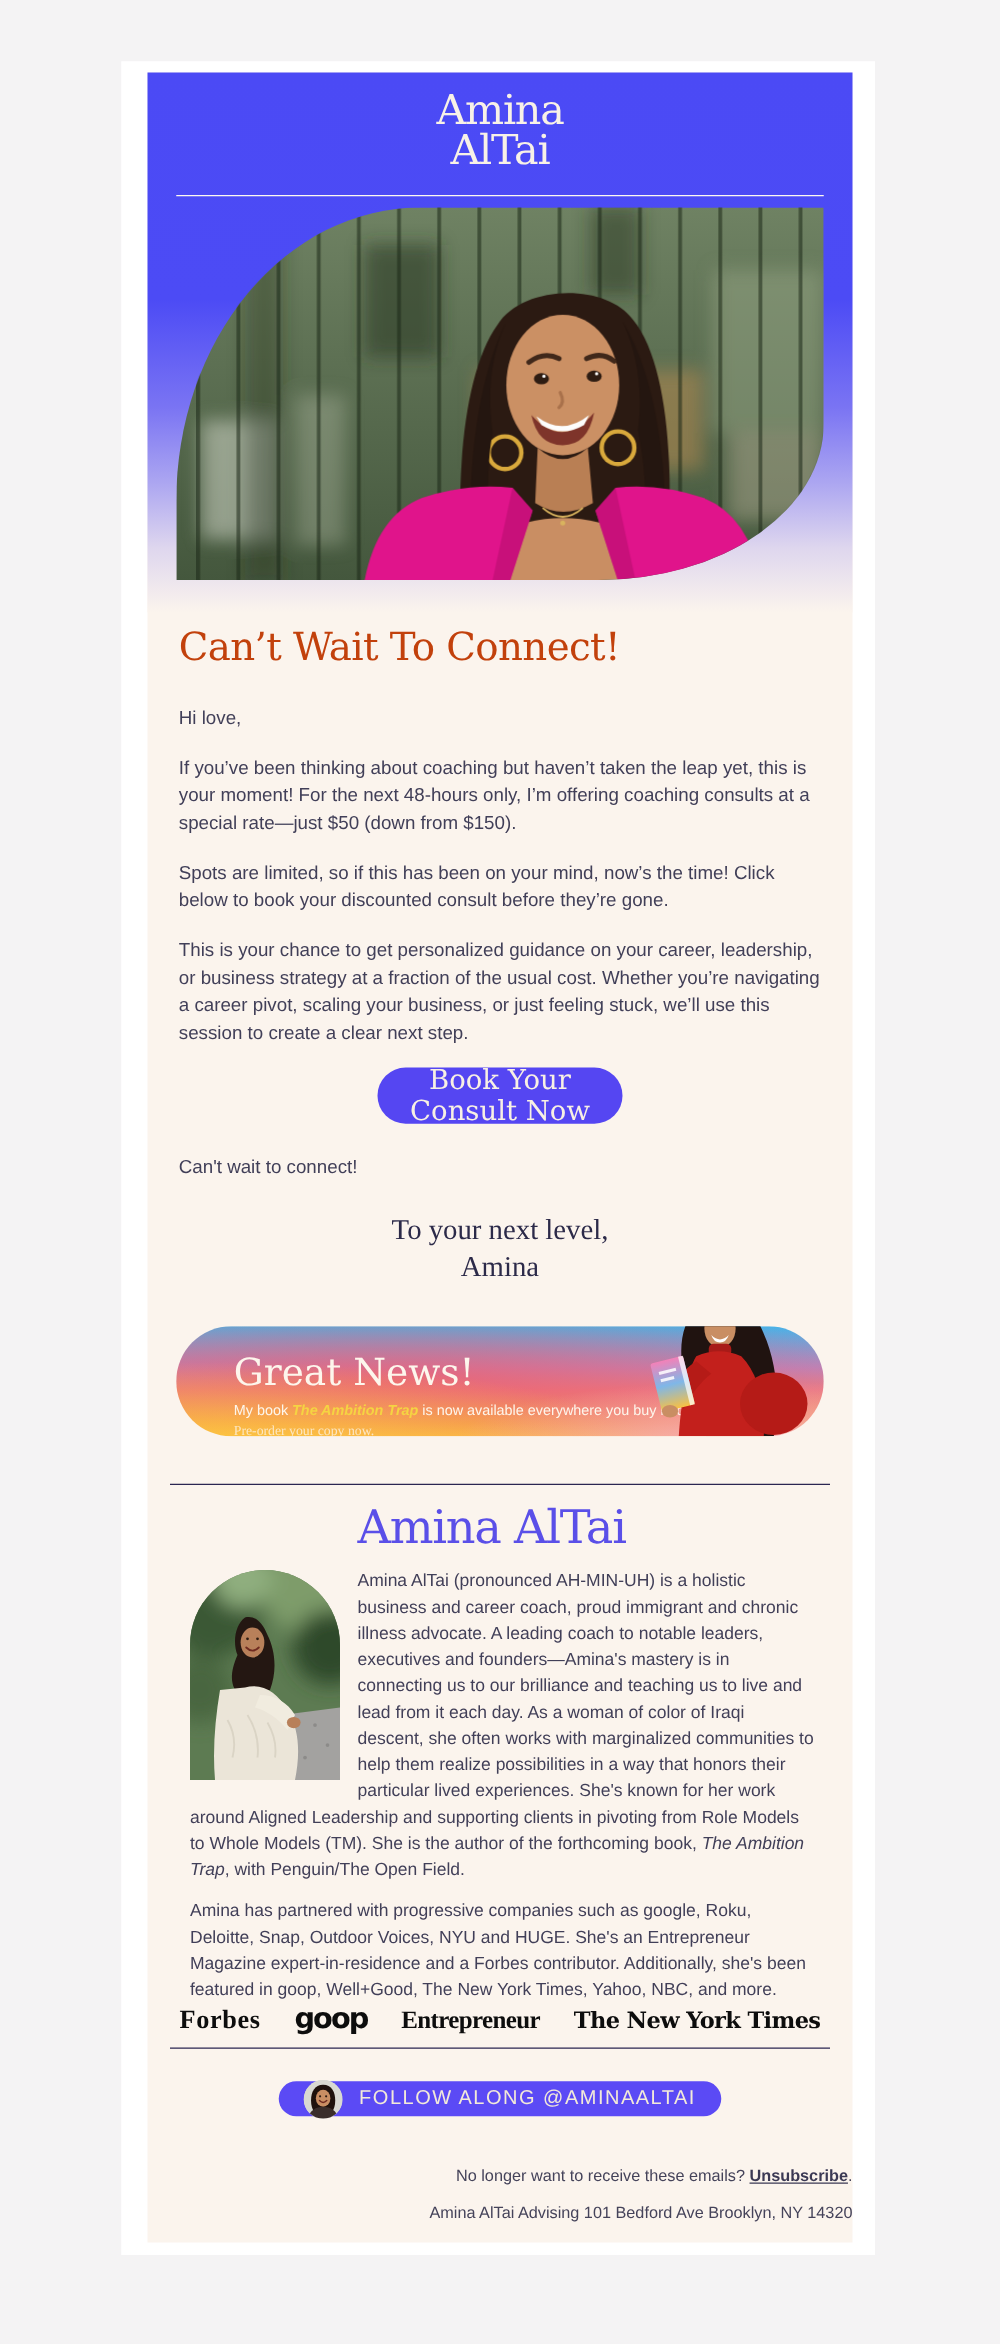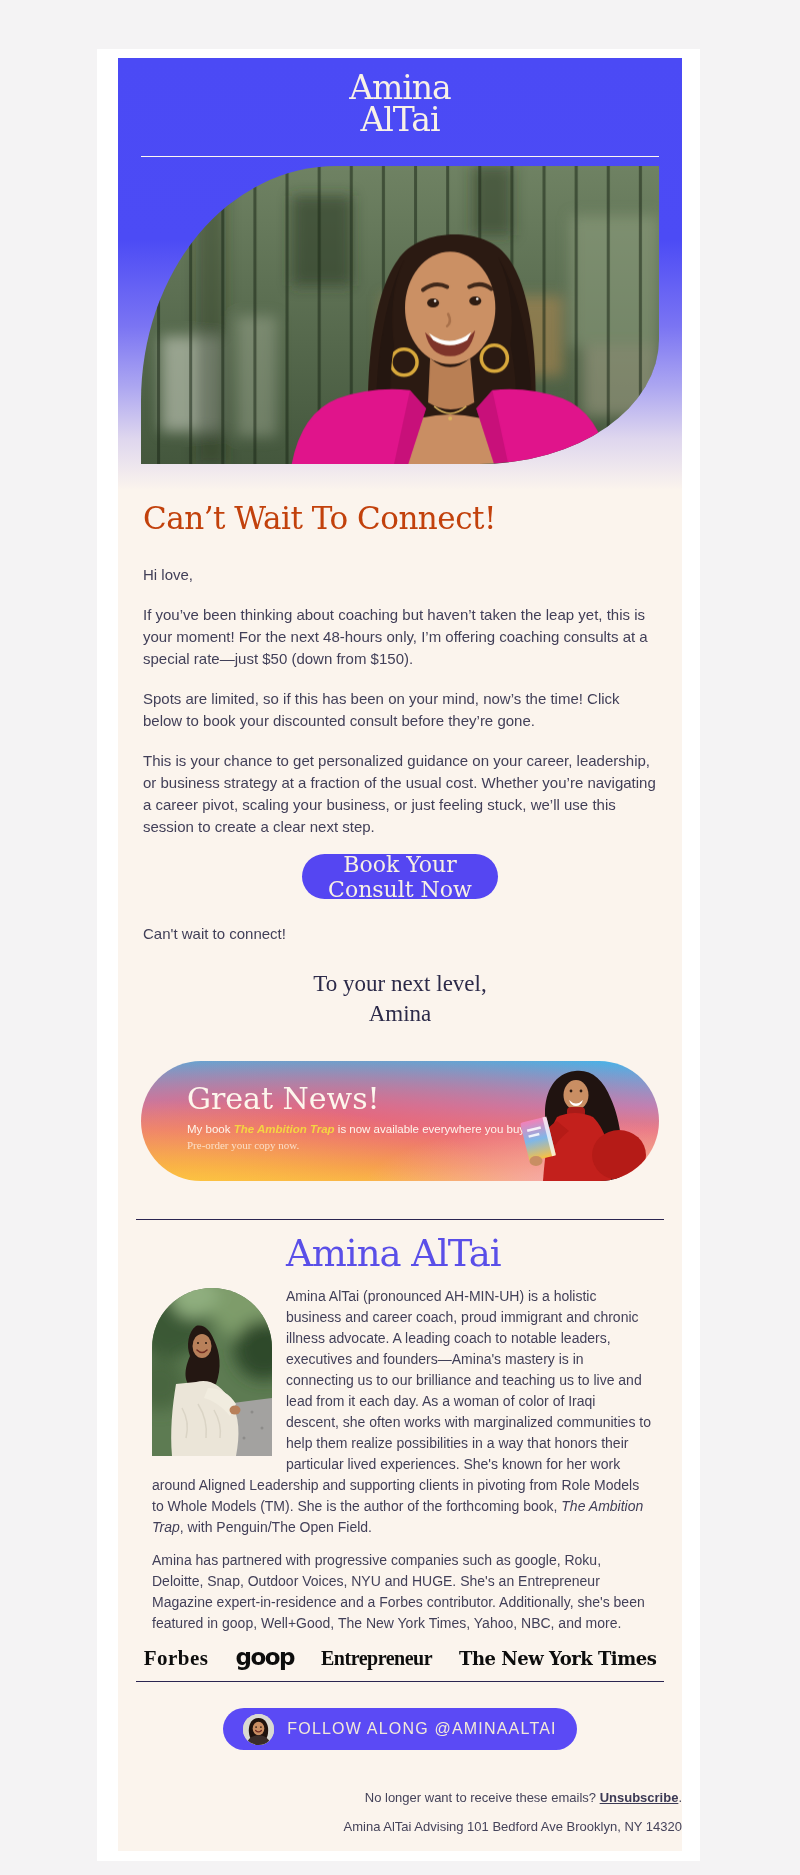--- a/index.html
+++ b/index.html
@@ -70,21 +70,21 @@
     margin-top:24px;
     text-align:center;
     font-family:"Liberation Serif", serif;
     font-size:23px;line-height:30px;
     color:#2c2a49;
   }
   
   .banner{
     position:relative;
     margin:32px 23px 0 23px;
-    height:120px;
+    height:88px;
     border-radius:60px;
     overflow:hidden;
     cursor:pointer;
     background:
       radial-gradient(90% 110% at 88% 105%, rgba(244,164,200,.95) 0%, rgba(244,164,200,0) 50%),
       radial-gradient(120% 150% at 8% 115%, rgba(253,201,62,.9) 0%, rgba(253,201,62,0) 55%),
       radial-gradient(140% 120% at 32% 52%, rgba(236,96,112,.85) 0%, rgba(236,96,112,0) 62%),
       linear-gradient(180deg,#45b4ea 0%,#b887c0 38%,#ea7f85 58%,#f8ae41 88%,#fdc83e 100%);
   }
   .banner-text{position:absolute;left:46px;top:22px;}
@@ -117,32 +117,31 @@
     overflow:hidden;
     margin:2px 14px 6px 0;
   }
   .bio-photo svg{display:block;width:100%;height:100%;}
   .bio p{margin:0;font-size:14px;line-height:21px;}
   .bio p.second{margin-top:12px;}
   .bio .booktitle{font-style:italic;}
   .clear{clear:both;}
   
   .press{
-    margin-top:10px;
     display:flex;justify-content:center;align-items:baseline;gap:27px;
     color:#0d0d0d;
   }
   .press .forbes{font-family:"Liberation Serif", serif;font-weight:bold;font-size:21px;letter-spacing:.5px;}
   .press .goop{font-family:"DejaVu Sans", sans-serif;font-weight:bold;font-size:23px;letter-spacing:-1.5px;}
   .press .entrepreneur{font-family:"Liberation Serif", serif;font-weight:bold;font-size:20px;letter-spacing:-0.5px;}
   .press .nyt{font-family:"DejaVu Serif", serif;font-weight:bold;font-size:18px;letter-spacing:-0.5px;}
   
   .follow{
     display:flex;align-items:center;justify-content:center;gap:13px;
-    width:354px;height:42px;
+    width:354px;height:28px;
     margin:26px auto 0 auto;
     background:#5b4af5;
     border-radius:23px;
     border:none;cursor:pointer;
   }
   .follow .avatar{width:31px;height:31px;border-radius:50%;overflow:hidden;background:#d9d9d2;flex:0 0 auto;}
   .follow .avatar svg{display:block;width:100%;height:100%;}
   .follow .label{
     color:#f3ead9;font-size:16px;letter-spacing:1.2px;
   }

